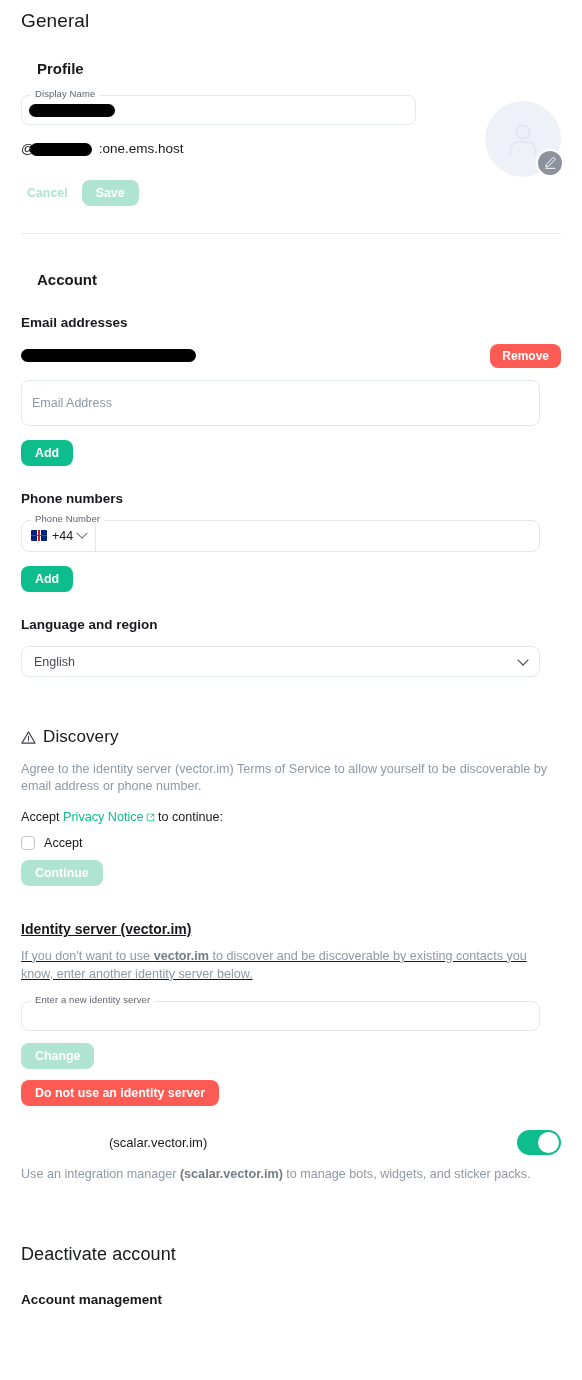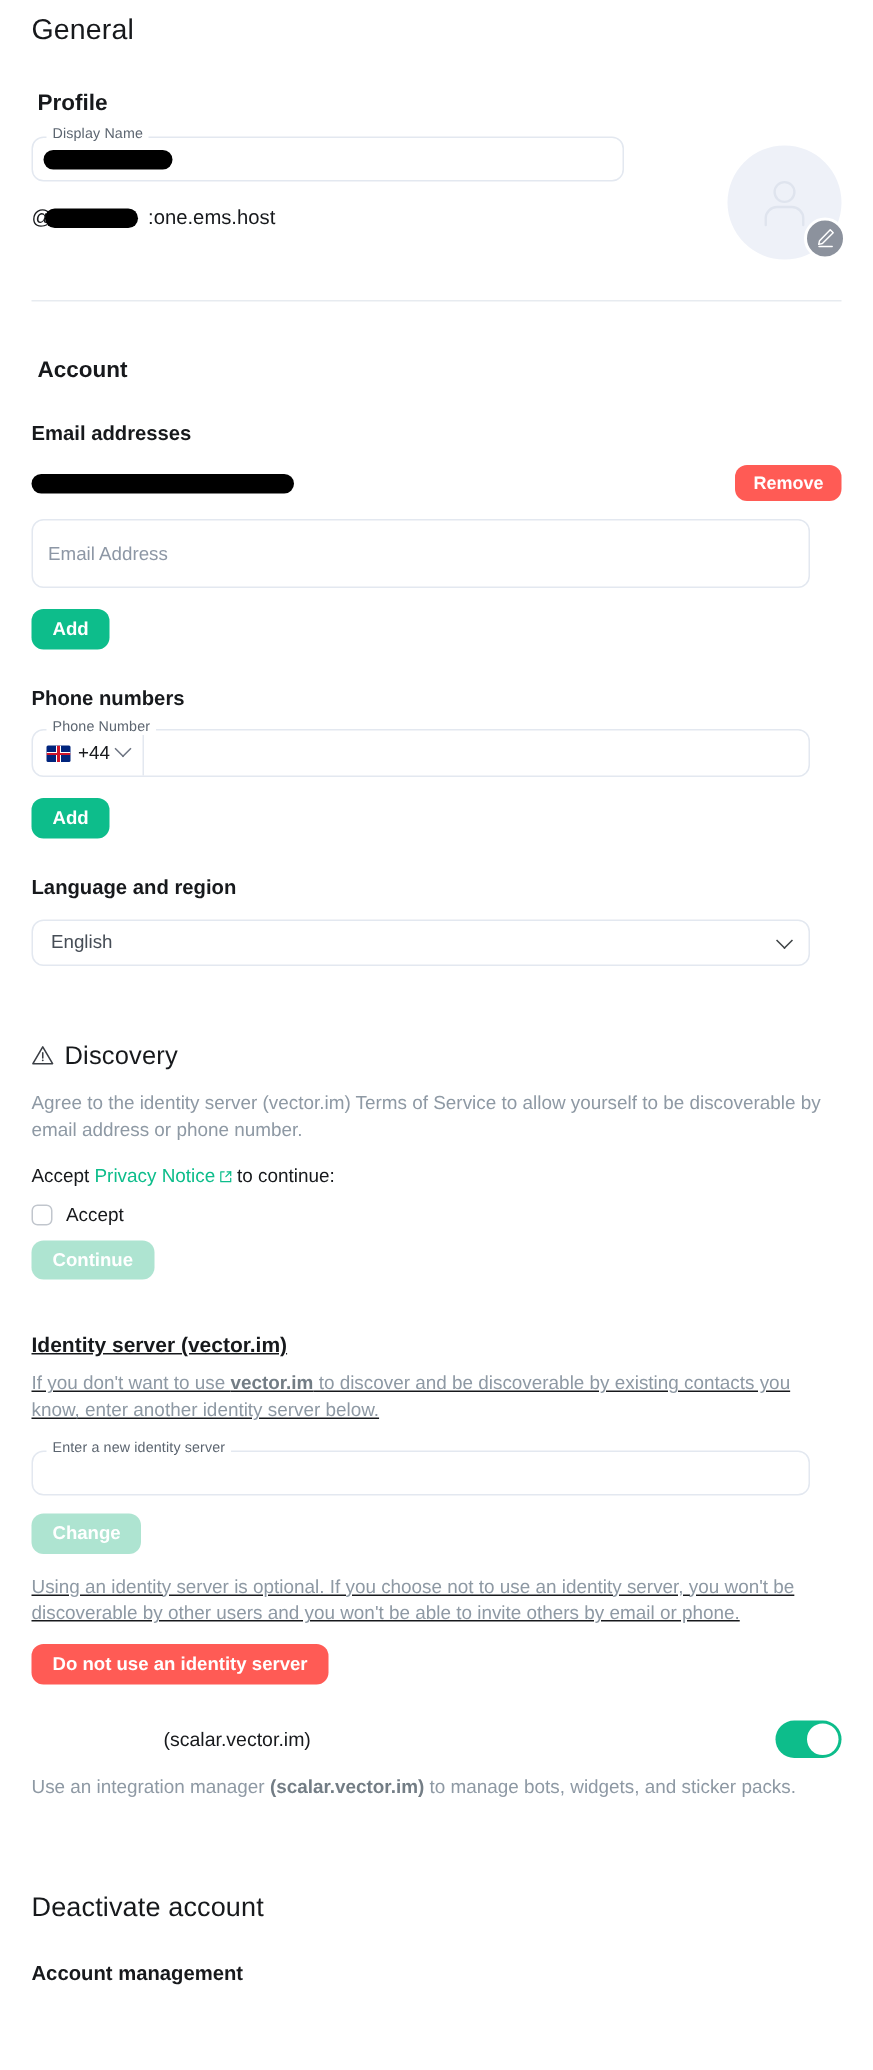--- a/index.html
+++ b/index.html
@@ -16,21 +16,21 @@
   }
   .page { width: 582px; padding: 0 21px; position: relative; }
 
   
   .h1 {
     font-size: 19px; font-weight: 400; color: #17191c;
     margin: 0; line-height: 1.2; letter-spacing: .1px;
   }
   .h2 {
     font-size: 15px; font-weight: 700; color: #17191c;
-    margin: 4px; line-height: 1.25;
+    margin: 16px; line-height: 1.25;
   }
   .h3 {
     font-size: 13.5px; font-weight: 700; color: #17191c;
     margin: 0; line-height: 1.25;
   }
   .muted {
     font-size: 12.6px; color: #8e99a4; line-height: 1.42;
     margin: 0;
   }
   .muted b { color: #737d85; font-weight: 700; }
@@ -260,20 +260,24 @@
 
         <div class="field wide">
           <span class="field-legend">Display Name</span>
           <span class="redact-bar name"></span>
         </div>
 
         <div class="mxid">
           <span>@</span><span class="redact-inline"></span><span style="margin-left:64px">:one.ems.host</span>
         </div>
 
+        <div class="btn-row">
+          <button class="btn btn-link-disabled">Cancel</button>
+          <button class="btn btn-primary-disabled">Save</button>
+        </div>
       </div>
 
       <div class="avatar-wrap">
         <div class="avatar">
           <svg width="40" height="40" viewBox="0 0 40 40" aria-hidden="true">
             <circle cx="20" cy="13" r="6.6" fill="none" stroke="#dfe4ee" stroke-width="1.6"></circle>
             <path d="M7.5 35 v-4.5 a7.5 7.5 0 0 1 7.5 -7.5 h10 a7.5 7.5 0 0 1 7.5 7.5 V35" fill="none" stroke="#dfe4ee" stroke-width="1.6" stroke-linecap="round"></path>
           </svg>
         </div>
         <div class="avatar-edit">
@@ -376,21 +380,20 @@
     </p>
 
     <div class="field idserver">
       <span class="field-legend">Enter a new identity server</span>
     </div>
 
     <div style="margin-top:12px">
       <button class="btn btn-primary-disabled">Change</button>
     </div>
 
-    <p class="muted" style="margin-top:14px">Using an identity server is optional. If you choose not to use an identity server, you won't be discoverable by other users and you won't be able to invite others by email or phone.</p>
 
     <div style="margin-top:11px">
       <button class="btn btn-danger">Do not use an identity server</button>
     </div>
   </section>
 
   <section class="sec-integrations">
     <div class="integr-head">
       <span class="integr-sub">(scalar.vector.im)</span>
       <span class="toggle">

